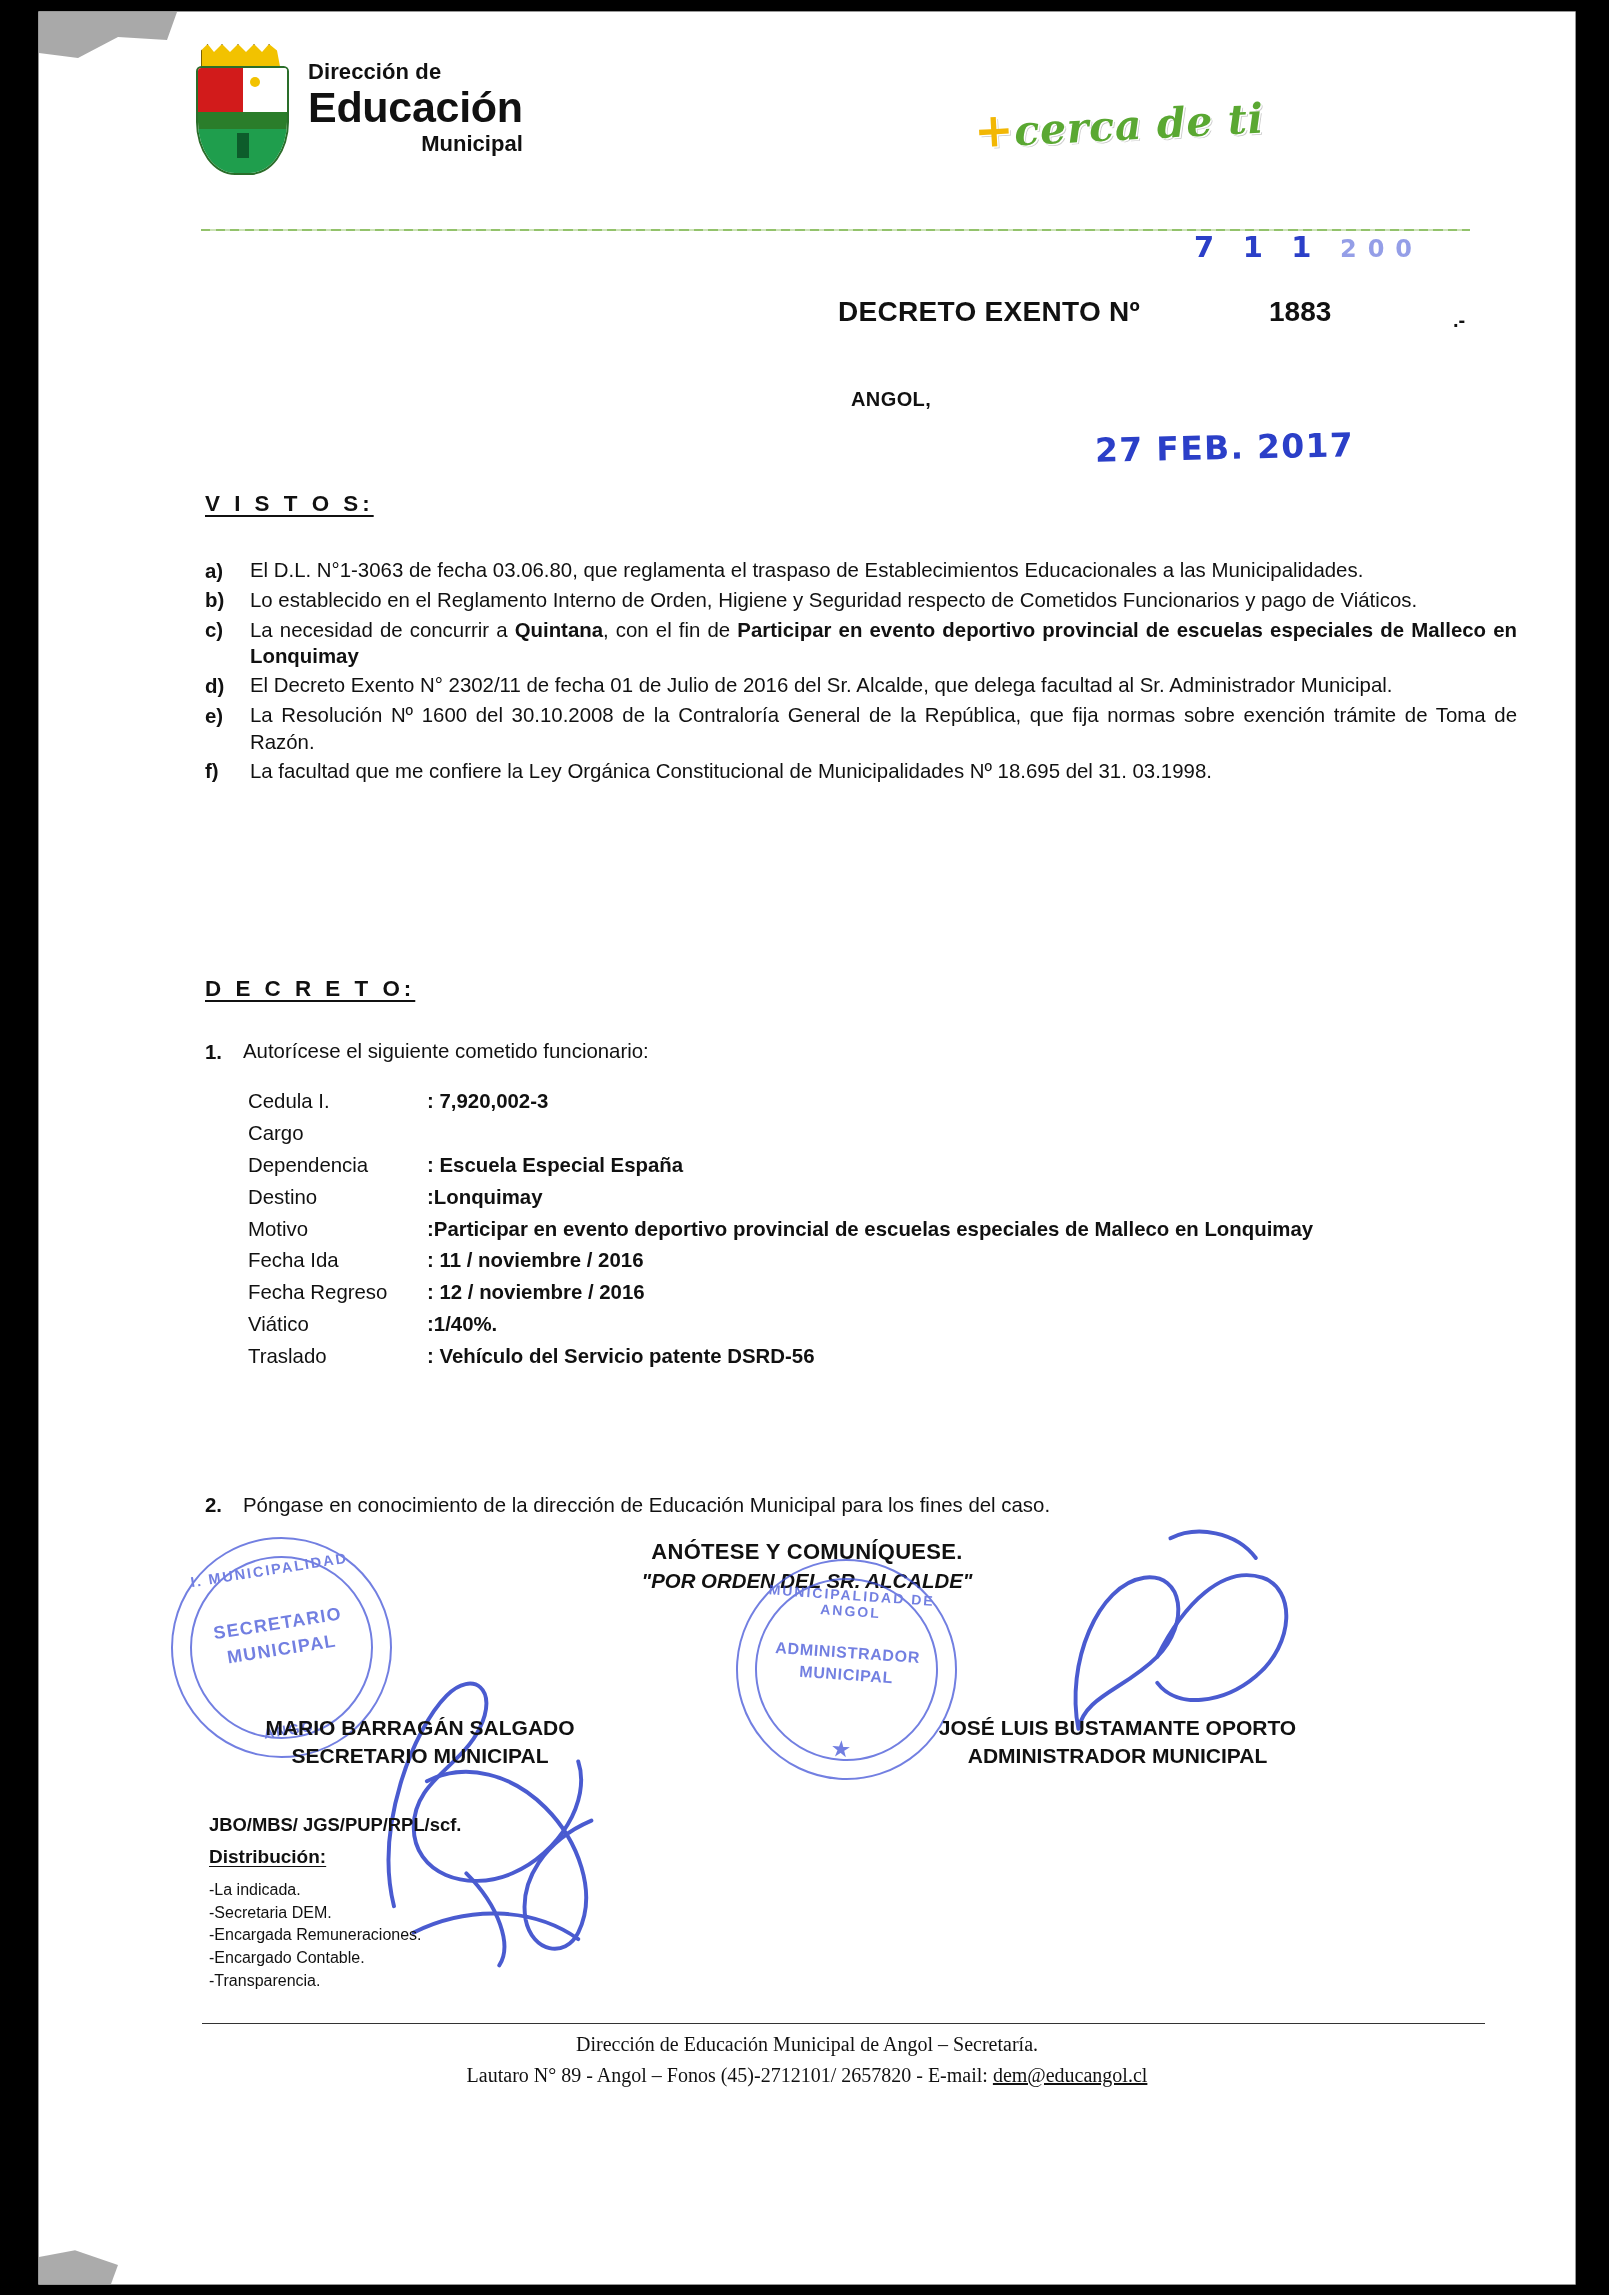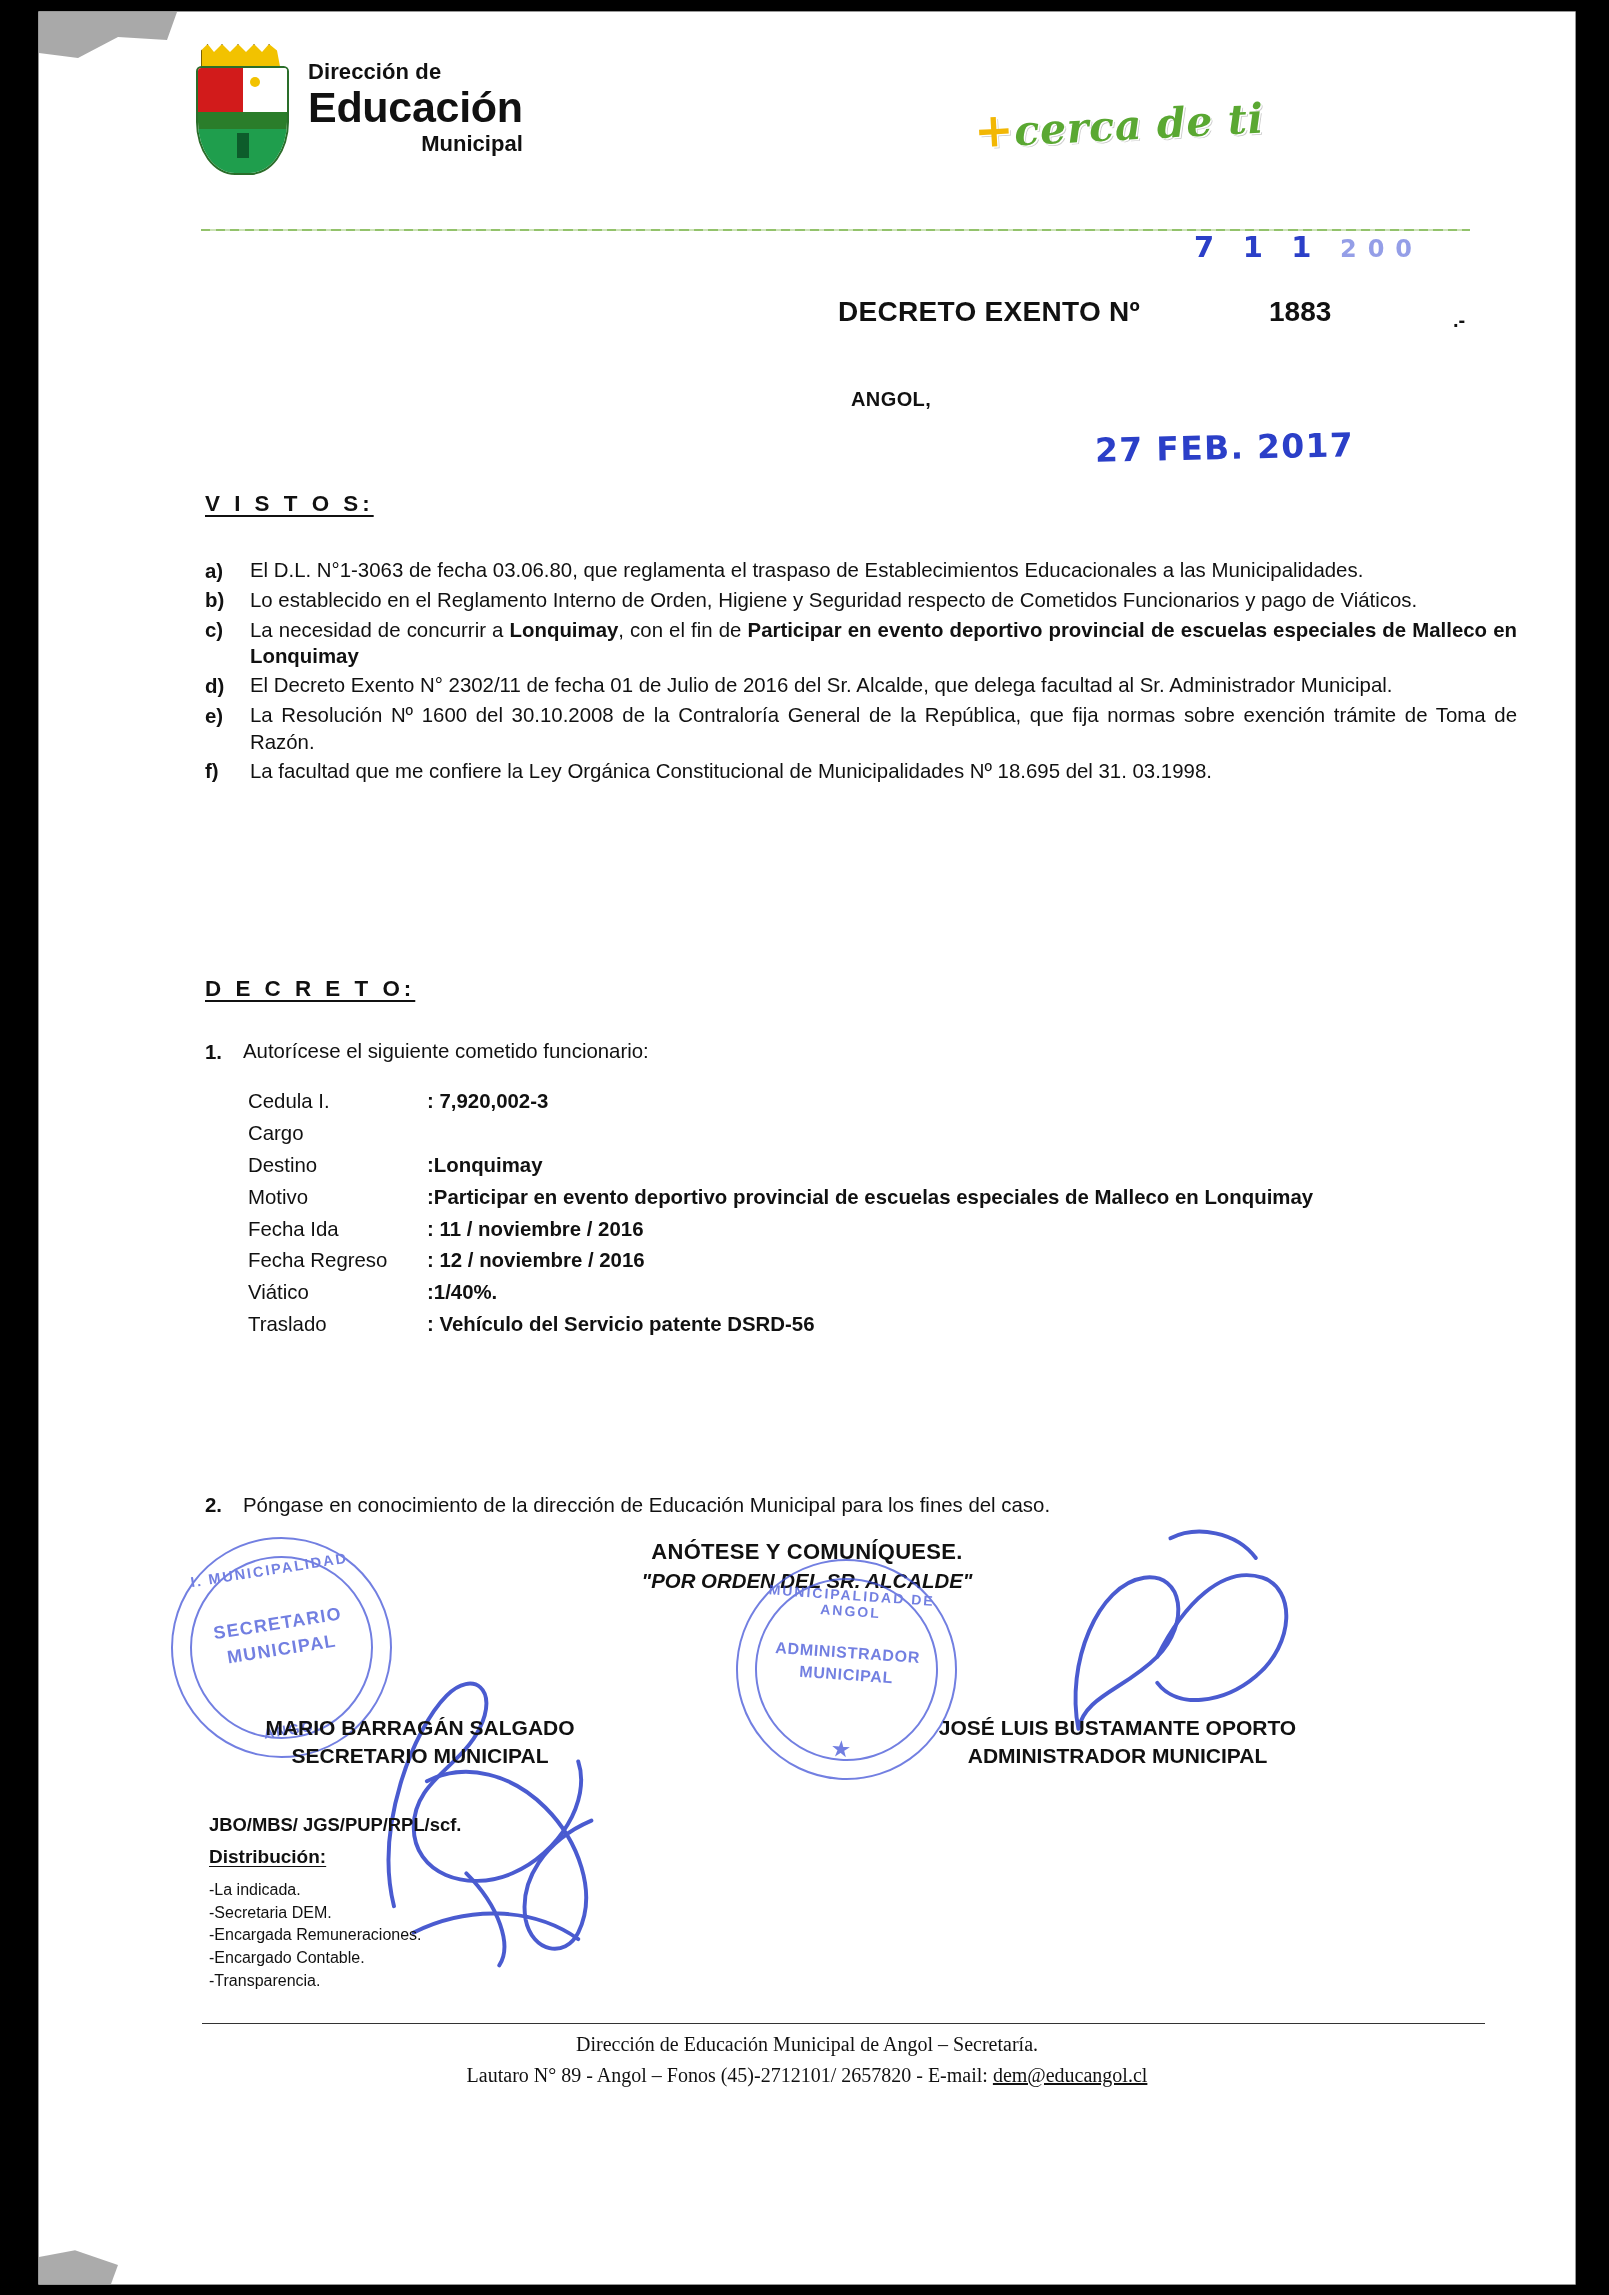--- a/index.html
+++ b/index.html
@@ -476,21 +476,21 @@
     <div class="li">
       <div class="marker">a)</div>
       <div class="body">El D.L. N°1-3063 de fecha 03.06.80, que reglamenta el traspaso de Establecimientos Educacionales a las Municipalidades.</div>
     </div>
     <div class="li">
       <div class="marker">b)</div>
       <div class="body">Lo establecido en el Reglamento Interno de Orden, Higiene y Seguridad respecto de Cometidos Funcionarios y pago de Viáticos.</div>
     </div>
     <div class="li">
       <div class="marker">c)</div>
-      <div class="body"><span>La necesidad de concurrir a </span><b>Lonquimay</b><span>, con el fin de </span><b>Participar en evento deportivo provincial de escuelas especiales de Malleco en Lonquimay</b></div>
+      <div class="body"><span>La necesidad de concurrir a </span><b>Quintana</b><span>, con el fin de </span><b>Participar en evento deportivo provincial de escuelas especiales de Malleco en Lonquimay</b></div>
     </div>
     <div class="li">
       <div class="marker">d)</div>
       <div class="body">El Decreto Exento N° 2302/11 de fecha 01 de Julio de 2016  del Sr. Alcalde, que delega  facultad al Sr. Administrador Municipal.</div>
     </div>
     <div class="li">
       <div class="marker">e)</div>
       <div class="body">La Resolución Nº 1600 del 30.10.2008 de la Contraloría General de la República, que fija normas sobre exención trámite de Toma de Razón.</div>
     </div>
     <div class="li">
@@ -508,20 +508,24 @@
     </div>
   </div>
 
   <div class="fields">
     <div class="field-row">
       <div class="field-label">Cedula I.</div>
       <div class="field-value">: 7,920,002-3</div>
     </div>
     <div class="field-row">
       <div class="field-label">Cargo</div>
+    </div>
+    <div class="field-row">
+      <div class="field-label">Dependencia</div>
+      <div class="field-value">: Escuela Especial España</div>
     </div>
     <div class="field-row">
       <div class="field-label">Destino</div>
       <div class="field-value">:Lonquimay</div>
     </div>
     <div class="field-row">
       <div class="field-label">Motivo</div>
       <div class="field-value indent-wrap">:Participar en evento deportivo provincial de escuelas especiales de Malleco en Lonquimay</div>
     </div>
     <div class="field-row">

